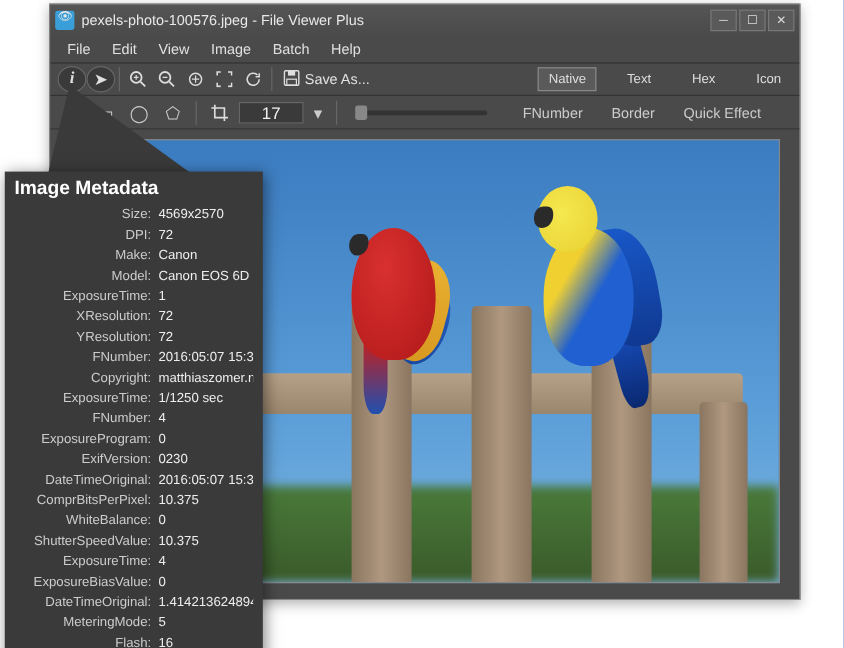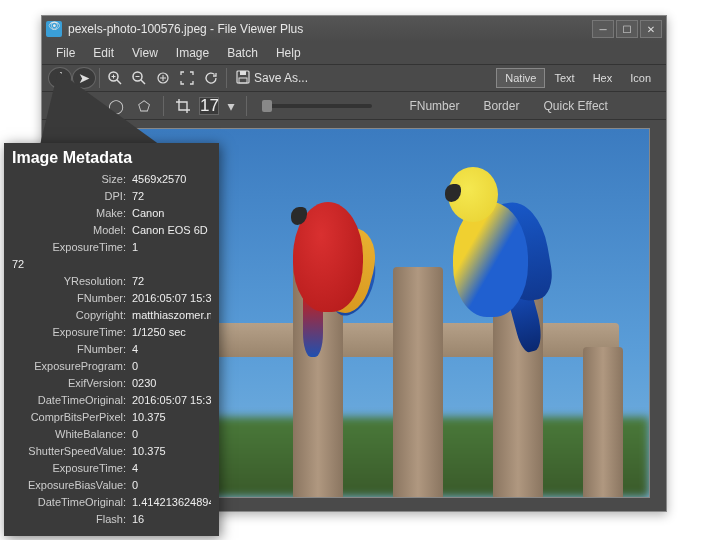--- a/index.html
+++ b/index.html
@@ -1,19 +1,19 @@
 <!DOCTYPE html>
 <html><head>
 <meta charset="utf-8">
 <style>
 * { margin: 0; padding: 0; box-sizing: border-box; font-family: "Segoe UI", Tahoma, sans-serif; }
 body { background: #fff; width: 703px; height: 540px; position: relative; overflow: hidden; }
 
 .window {
-  position: absolute; left: 41px; top: 15px; width: 626px; height: 497px;
+  position: absolute; left: 41px; top: 3px; width: 626px; height: 497px;
   background: #4a4a4a; border: 1px solid #888;
   box-shadow: 0 3px 10px rgba(0,0,0,0.3);
 }
 .titlebar {
   height: 26px; background: linear-gradient(#555,#4a4a4a);
   display: flex; align-items: center; padding: 0 4px; color: #e8e8e8; font-size: 12px;
 }
 .app-icon {
   width: 16px; height: 16px; margin-right: 6px;
   background: #3a9fd8; border-radius: 2px; position: relative;
@@ -37,34 +37,34 @@
   display: flex; align-items: center; padding: 0 6px; color: #e0e0e0; font-size: 12px;
 }
 .tool-btn {
   width: 24px; height: 22px; display: flex; align-items: center; justify-content: center;
   cursor: pointer; border-radius: 2px; font-size: 14px;
 }
 .tool-btn.round { background:#3a3a3a; border:1px solid #666; border-radius:50%; }
 .tool-sep { width: 1px; height: 20px; background: #666; margin: 0 3px; }
 .spacer { flex: 1; }
 .save-as { display:flex; align-items:center; gap:4px; padding:2px 6px; cursor:pointer; }
-.view-tabs { display: flex; gap: 0; margin-left: 36px; }
+.view-tabs { display: flex; gap: 16px; margin-left: 36px; }
 .view-tab {
   padding: 3px 8px; font-size: 11px; cursor: pointer; color: #ddd;
   border: 1px solid transparent;
 }
 .view-tab.active { border:1px solid #888; background:#5a5a5a; }
 
 .toolbar2 {
   height: 28px; background: #4a4a4a; border-bottom: 1px solid #333;
   display: flex; align-items: center; padding: 0 6px; color: #ccc; font-size: 12px; gap: 4px;
 }
 .crop-size {
-  width: 20px; height: 18px; background: #3a3a3a; border: 1px solid #666;
-  color: #eee; font-size: 17px; text-align: center; line-height: 16px;
+  width: 54px; height: 18px; background: #3a3a3a; border: 1px solid #666;
+  color: #eee; font-size: 14px; text-align: center; line-height: 16px;
 }
 .slider-track {
   width: 110px; height: 4px; background: #333; border-radius: 2px; position: relative; margin: 0 8px;
 }
 .slider-thumb {
   position: absolute; left: 0; top: -4px; width: 10px; height: 12px;
   background: #888; border-radius: 2px; cursor: pointer;
 }
 .effect-btn { padding: 3px 10px; cursor: pointer; font-size: 12px; }
 
@@ -275,20 +275,21 @@
       </div>
       <div class="md-row">
         <div class="md-label">Model:</div>
         <div class="md-value">Canon EOS 6D</div>
       </div>
       <div class="md-row">
         <div class="md-label">ExposureTime:</div>
         <div class="md-value">1</div>
       </div>
       <div class="md-row">
+        <div class="md-label">XResolution:</div>
         <div class="md-value">72</div>
       </div>
       <div class="md-row">
         <div class="md-label">YResolution:</div>
         <div class="md-value">72</div>
       </div>
       <div class="md-row">
         <div class="md-label">FNumber:</div>
         <div class="md-value">2016:05:07 15:38:22</div>
       </div>
@@ -334,17 +335,21 @@
       </div>
       <div class="md-row">
         <div class="md-label">ExposureBiasValue:</div>
         <div class="md-value">0</div>
       </div>
       <div class="md-row">
         <div class="md-label">DateTimeOriginal:</div>
         <div class="md-value">1.41421362489487</div>
       </div>
       <div class="md-row">
+        <div class="md-label">MeteringMode:</div>
+        <div class="md-value">5</div>
+      </div>
+      <div class="md-row">
         <div class="md-label">Flash:</div>
         <div class="md-value">16</div>
       </div>
     </div>
 </div>
 
 </body></html>

